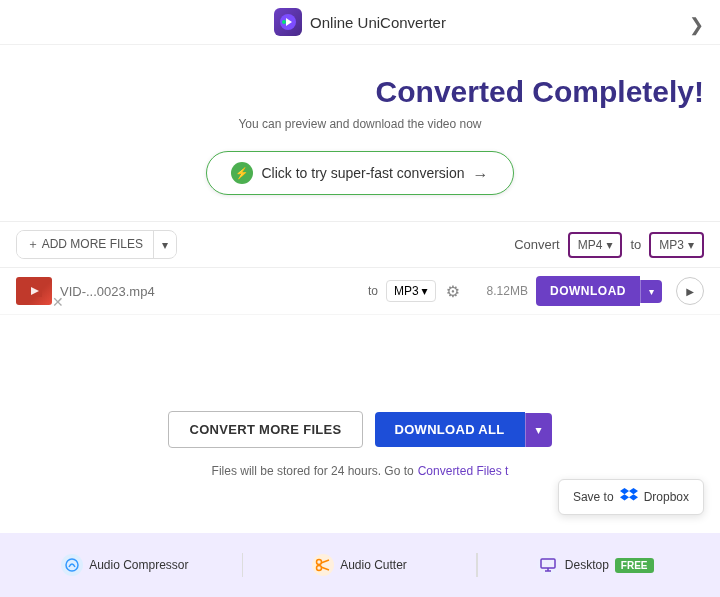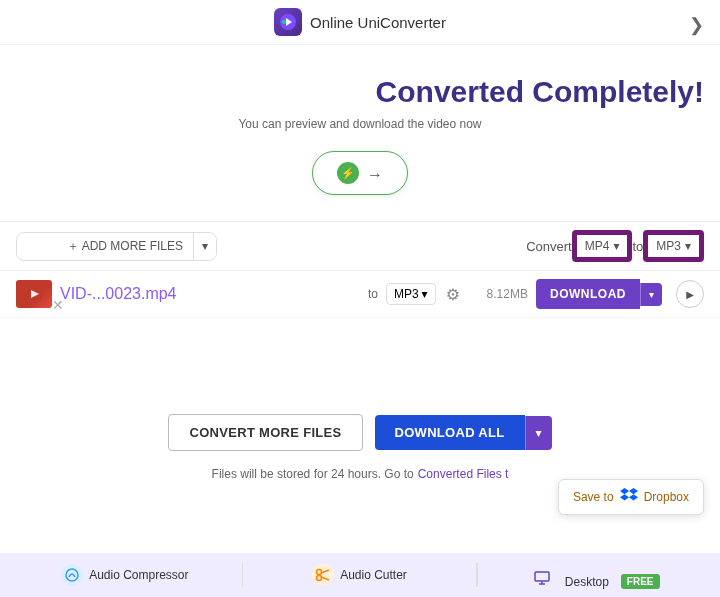--- a/index.html
+++ b/index.html
@@ -107,45 +107,45 @@
       border-top: 1px solid #eee;
       margin-top: 10px;
     }
     .add-files-btn {
       display: flex;
       align-items: center;
       border: 1px solid #ddd;
       border-radius: 8px;
       overflow: hidden;
       font-size: 12px;
-      padding-left: 40px;
     }
     .add-files-main {
       padding: 5px 10px;
       background: white;
       color: #555;
       cursor: pointer;
       border-right: 1px solid #ddd;
     }
     .add-files-dropdown {
       padding: 5px 8px;
       background: white;
       color: #555;
       cursor: pointer;
     }
     .convert-controls {
       display: flex;
       align-items: center;
+      gap: 8px;
       font-size: 13px;
       color: #555;
     }
     .format-select {
       display: flex;
       align-items: center;
-      border: 5px solid #701a75;
+      border: 2px solid #701a75;
       border-radius: 4px;
       padding: 4px 8px;
       font-size: 12px;
       background: white;
       cursor: pointer;
       gap: 4px;
     }
 
     
     .file-list {
@@ -175,22 +175,22 @@
     }
     .file-thumb-img {
       width: 100%;
       height: 100%;
       background: linear-gradient(135deg, #c0392b 60%, #e74c3c);
       display: flex;
       align-items: center;
       justify-content: center;
     }
     .file-name {
-      font-size: 16px;
-      color: #8b5cf6;
+      font-size: 13px;
+      color: #737373;
       flex: 1;
       min-width: 0;
       overflow: hidden;
       text-overflow: ellipsis;
       white-space: nowrap;
     }
     .file-to {
       font-size: 12px;
       color: #666;
     }
@@ -331,43 +331,43 @@
     
     .dropbox-tooltip {
       position: absolute;
       right: 16px;
       bottom: 82px;
       background: white;
       border: 1px solid #ddd;
       border-radius: 6px;
       padding: 8px 14px;
       font-size: 12px;
-      color: #a16207;
+      color: #404040;
       display: flex;
       align-items: center;
       gap: 6px;
       box-shadow: 0 2px 8px rgba(0,0,0,0.12);
       white-space: nowrap;
     }
     .dropbox-icon {
       color: #0061FF;
       font-size: 16px;
     }
 
     
     .bottom-bar {
       position: absolute;
       bottom: 0;
       left: 0;
       right: 0;
       background: #f0ecff;
       display: flex;
       align-items: center;
-      height: 44px;
-      padding: 8px 8px;
+      height: 64px;
+      padding: 16px 8px;
       gap: 0;
       overflow: hidden;
     }
     .bottom-tool {
       display: flex;
       align-items: center;
       gap: 6px;
       padding: 0 16px;
       height: 100%;
       cursor: pointer;
@@ -383,22 +383,22 @@
       justify-content: center;
       font-size: 12px;
     }
     .bottom-tool-label {
       font-size: 12px;
       color: #333;
       font-weight: 500;
     }
     .desktop-tool {
       display: flex;
-      align-items: flex-end;
-      gap: 12px;
+      align-items: center;
+      gap: 6px;
       padding: 0 16px;
       height: 100%;
       cursor: pointer;
       flex: 1;
       justify-content: center;
     }
     .free-badge {
       background: #4CAF50;
       color: white;
       font-size: 10px;
@@ -429,20 +429,21 @@
     <span class="header-title">Online UniConverter</span>
   </div>
   <div class="header-chevron">❯</div>
 </div>
 
 <div class="hero">
   <div class="hero-title">Converted Completely!</div>
   <div class="hero-subtitle">You can preview and download the video now</div>
   <button class="speed-btn">
     <span class="speed-btn-icon">⚡</span>
+    <span>Click to try super-fast conversion</span>
     <span class="speed-btn-arrow">→</span>
   </button>
 </div>
 
 <div class="toolbar">
   <div class="add-files-btn">
     <span class="add-files-main">＋ ADD MORE FILES</span>
     <span class="add-files-dropdown">▾</span>
   </div>
   <div class="convert-controls">

